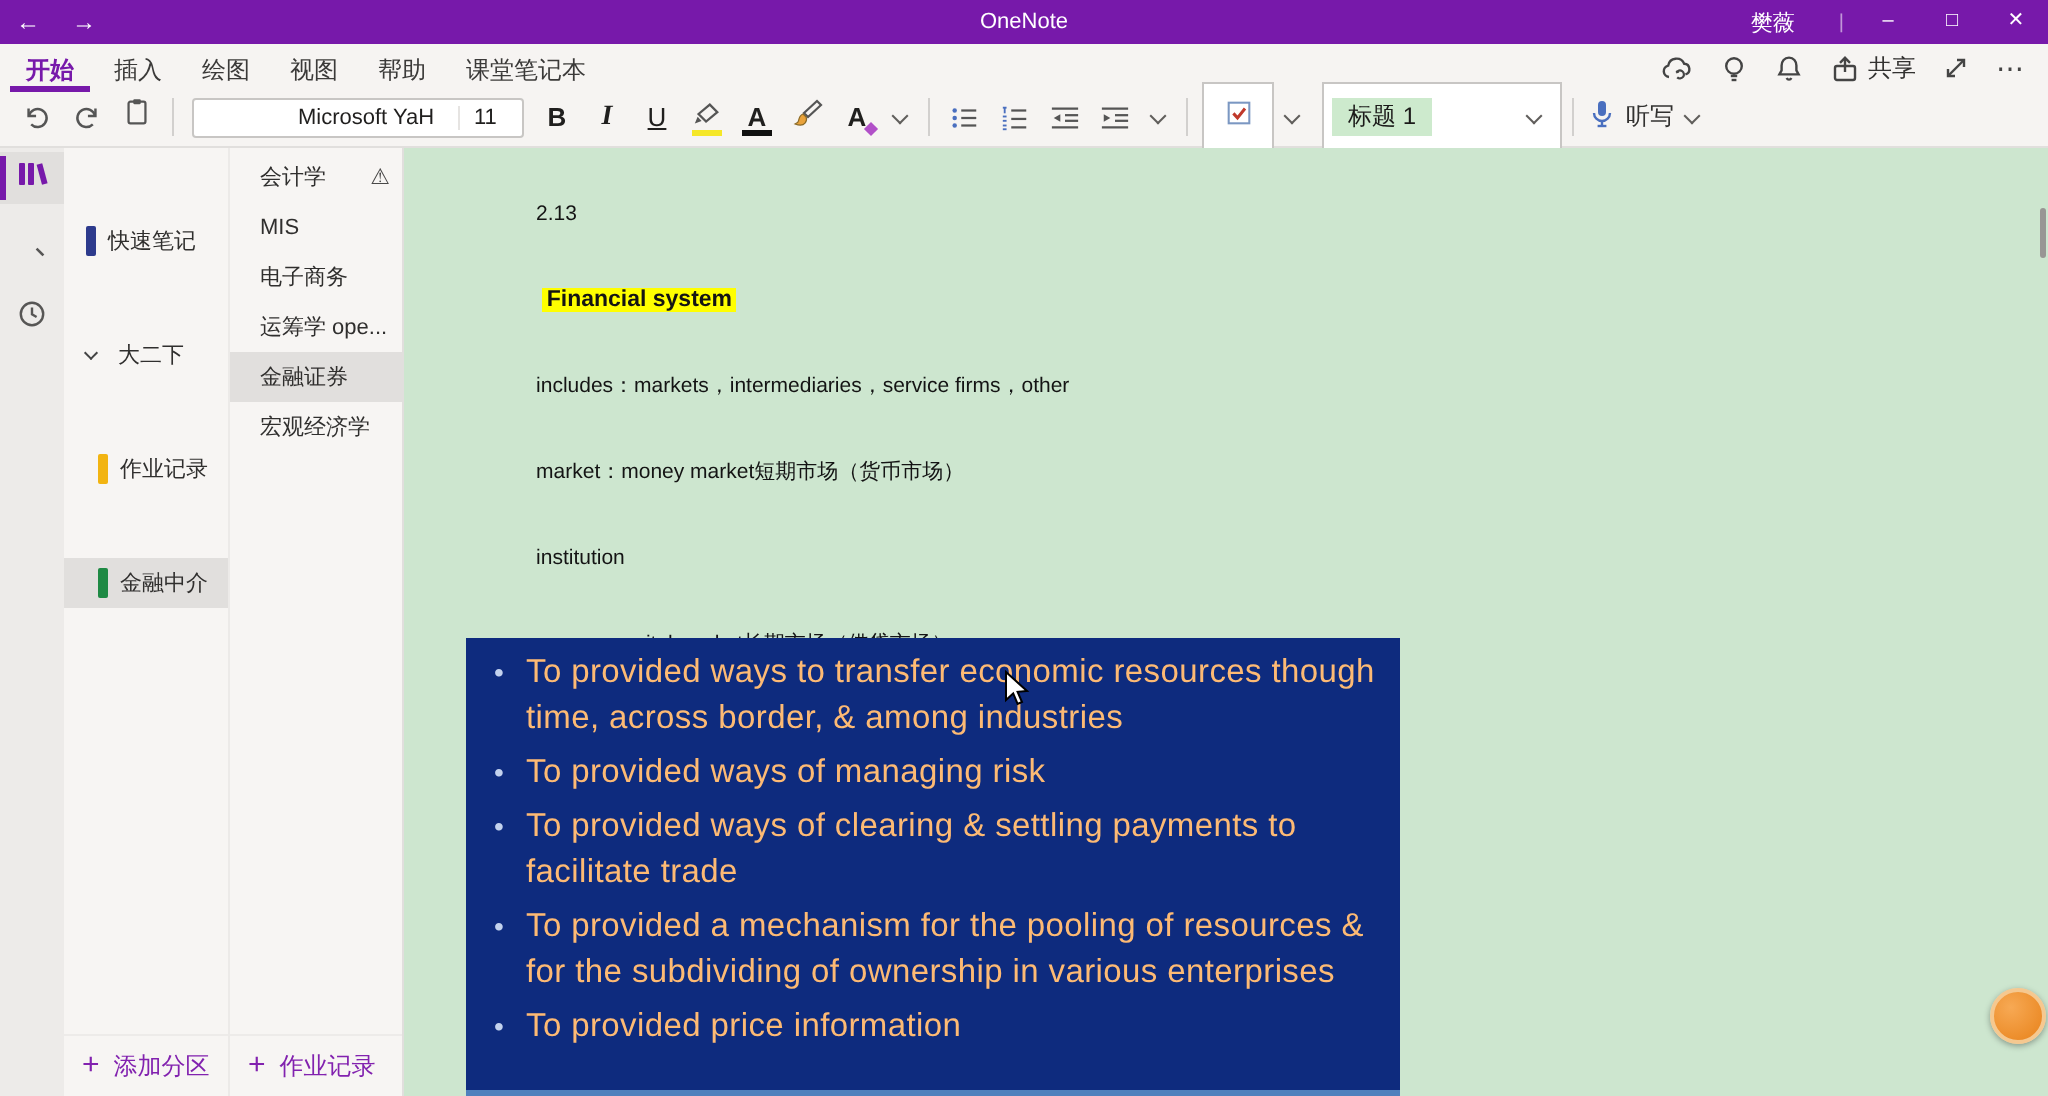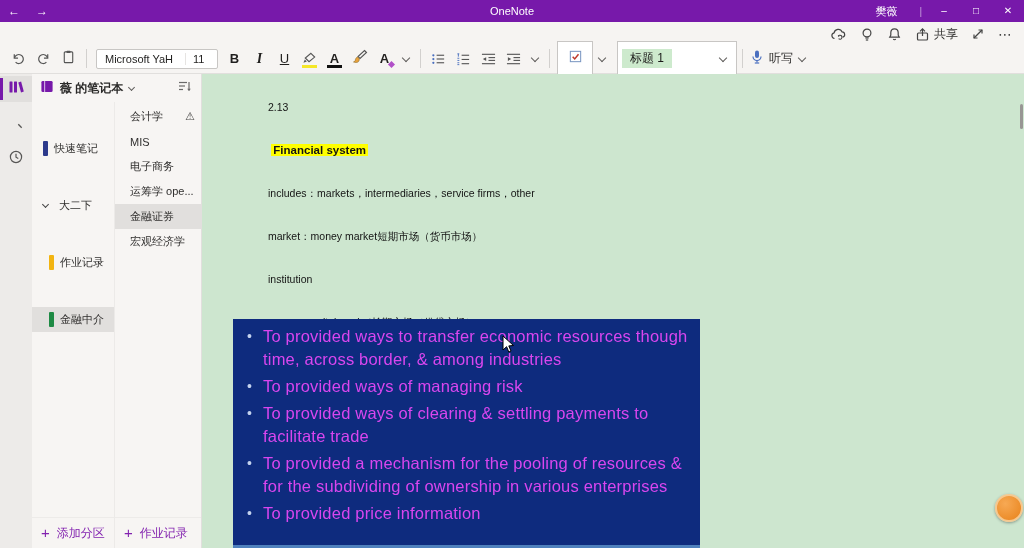--- a/index.html
+++ b/index.html
@@ -22,21 +22,21 @@
   .rtab { font-size:12px; color:#3b3a39; padding:4px 8px 2px; margin:0 2px; display:flex; align-items:center; }
   .rtab.active { color:#7719aa; font-weight:bold; box-shadow:inset 0 -3px 0 #7719aa; }
   .tabs-right { margin-left:auto; display:flex; align-items:center; gap:13px; padding-right:12px; color:#444; }
   .tabs-right svg { display:block; }
   .share-wrap { display:flex; align-items:center; gap:4px; font-size:12px; color:#323130; }
 
   .toolbar { height:28px; display:flex; align-items:center; padding:0 0 2px 6px; border-bottom:1px solid #e1dfdd; }
   .ticon { min-width:25px; height:24px; display:flex; align-items:center; justify-content:center; position:relative; }
   .tsep { width:1px; height:19px; background:#d2d0ce; margin:0 5px; flex:none; }
   .chev { width:6px; height:6px; border-right:1.4px solid #605e5c; border-bottom:1.4px solid #605e5c; transform:rotate(45deg); display:inline-block; margin:0 6px 2px; }
-  .fontbox { display:flex; align-items:center; border:1px solid #c8c6c4; border-radius:2px; background:#fff; height:20px; margin:0 4px; }
+  .fontbox { display:flex; align-items:center; border:1px solid #c8c6c4; border-radius:2px; background:#fff; height:20px; margin:0 4px;padding-left:44px; }
   .fname { width:88px; padding:0 8px; font-size:11px; color:#201f1e; }
   .fsize { width:32px; padding:0 7px; font-size:11px; border-left:1px solid #e6e4e2; color:#201f1e; }
   .fmt-letter { font-size:13px; font-weight:bold; color:#201f1e; line-height:12px; }
   .underbar { position:absolute; left:5px; right:5px; bottom:3px; height:3px; }
   .italic-l { font-family:"Liberation Serif",serif; font-style:italic; font-weight:600; font-size:14px; }
   .under-l { text-decoration:underline; font-weight:400; }
   .clear-diamond { position:absolute; right:3px; bottom:4px; width:5px; height:5px; background:#b150c8; transform:rotate(45deg); }
   .boxctrl { border:1px solid #c8c6c4; background:#fff; height:36px; display:flex; align-items:center; border-radius:0; }
   .todo-box { width:36px; justify-content:center; margin-left:2px; }
   .stylebox { width:120px; padding:0 4px; margin-left:6px; justify-content:space-between; }
@@ -75,21 +75,21 @@
   .content { flex:1; position:relative; background:#cde6cf; overflow:hidden; }
   .note { position:absolute; left:31px; top:12px; }
   .note-line { line-height:14.3px; font-size:10.5px; color:#141414; white-space:pre; }
   .note-line.bold { font-weight:bold; font-size:11.5px; }
   .note-line.highlight .nl-text { background:#ffff00; padding:0 2px; }
   .note-line.indent2 { padding-left:38px; }
 
   .slide { position:absolute; left:31px; top:245px; width:467px; height:229px; background:#0e2b7e; border-bottom:3px solid #4f81bd; padding:6px 10px 0 8px; }
   .slide-row { display:flex; margin-bottom:4px; }
   .slide-bullet { flex:none; width:22px; padding-left:6px; color:#c3d2ee; font-size:14px; line-height:23px; }
-  .slide-text { flex:1; color:#d946ef; font-size:16.5px; line-height:23px; letter-spacing:.2px; }
+  .slide-text { flex:1; color:#fdba74; font-size:16.5px; line-height:23px; letter-spacing:.2px; }
 
   .scroll-thumb { position:absolute; right:1px; top:30px; width:3px; height:25px; background:#989694; border-radius:2px; }
   .cursor { position:absolute; left:300px; top:261px; }
   .badge { position:absolute; right:1px; top:420px; width:28px; height:28px; border-radius:50%;
            background:radial-gradient(circle at 35% 32%, #f7a954, #e8821a); border:2px solid #f5c890;
            box-shadow:0 1px 3px rgba(0,0,0,.35); }
 </style>
 </head>
 <body>
 
@@ -103,20 +103,41 @@
       <span class="tb-user">樊薇</span>
       <span class="tb-sep">|</span>
       <span class="wc">–</span>
       <span class="wc">□</span>
       <span class="wc">✕</span>
     </div>
   </div>
 
   <div class="ribbon">
     <div class="tabs-row">
+      <div style="display:flex;">
+
+      <div class="rtab active">
+            <span>开始</span>
+          </div>
+          <div class="rtab">
+            <span>插入</span>
+          </div>
+          <div class="rtab">
+            <span>绘图</span>
+          </div>
+          <div class="rtab">
+            <span>视图</span>
+          </div>
+          <div class="rtab">
+            <span>帮助</span>
+          </div>
+          <div class="rtab">
+            <span>课堂笔记本</span>
+          </div>
+        </div>
       <div class="tabs-right">
         <span>
           <svg width="17" height="15" viewBox="0 0 17 15">
               <path d="M4.5 11.5 a2.9 2.9 0 0 1 -.4-5.7 a4.2 4.2 0 0 1 8-.9 a2.7 2.7 0 0 1 .6 5.3" fill="none" stroke="#444" stroke-width="1.2"></path>
               <path d="M8.2 9.3 a2 2 0 1 1 .4 2.4" fill="none" stroke="#444" stroke-width="1.1"></path>
               <path d="M8 8.2 l.2 1.6 1.5-.5z" fill="#444"></path>
             </svg>
         </span>
         <span>
           <svg width="14" height="15" viewBox="0 0 14 15">
@@ -323,41 +344,20 @@
         <span>
           <svg width="16" height="16" viewBox="0 0 16 16">
               <circle cx="8" cy="8" r="5.6" fill="none" stroke="#575655" stroke-width="1.2"></circle>
               <path d="M8 4.8 v3.4 l2.3 1.3" fill="none" stroke="#575655" stroke-width="1.2"></path>
             </svg>
         </span>
       </div>
     </div>
 
     <div class="nav">
-      <div class="nav-header">
-        <span>
-          <svg width="14" height="15" viewBox="0 0 15 15">
-              <rect x="1.5" y="1.5" width="12" height="12" rx="1.5" fill="#7719aa"></rect>
-              <line x1="5" y1="1.5" x2="5" y2="13.5" stroke="#fff" stroke-width="1" opacity=".8"></line>
-            </svg>
-        </span>
-        <span class="nb-title">薇 的笔记本</span>
-        <span class="chev"></span>
-        <span class="sorticon">
-          <svg width="14" height="13" viewBox="0 0 14 13">
-              <g stroke="#6b6a69" stroke-width="1.2">
-                <line x1="1" y1="2.5" x2="9" y2="2.5"></line>
-                <line x1="1" y1="6" x2="7" y2="6"></line>
-                <line x1="1" y1="9.5" x2="5" y2="9.5"></line>
-                <line x1="11" y1="2" x2="11" y2="10.5"></line>
-              </g>
-              <path d="M9.2 8.7 l1.8 2.3 1.8 -2.3z" fill="#6b6a69"></path>
-            </svg>
-        </span>
-      </div>
       <div class="nav-cols">
         <div class="col col-sections">
           <div class="rows">
 
           <div class="nav-row section-row">
 
                 <span class="sec-tab" style="background: rgb(45, 58, 140);"></span>
                 <span class="nav-label">快速笔记</span>
               </div>
               <div class="nav-row section-row group">

